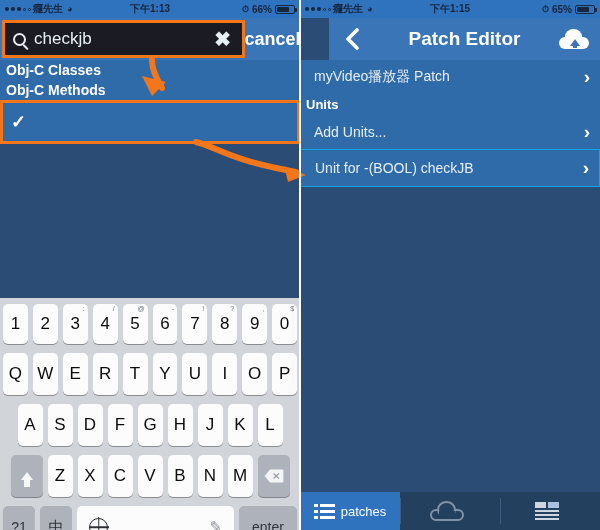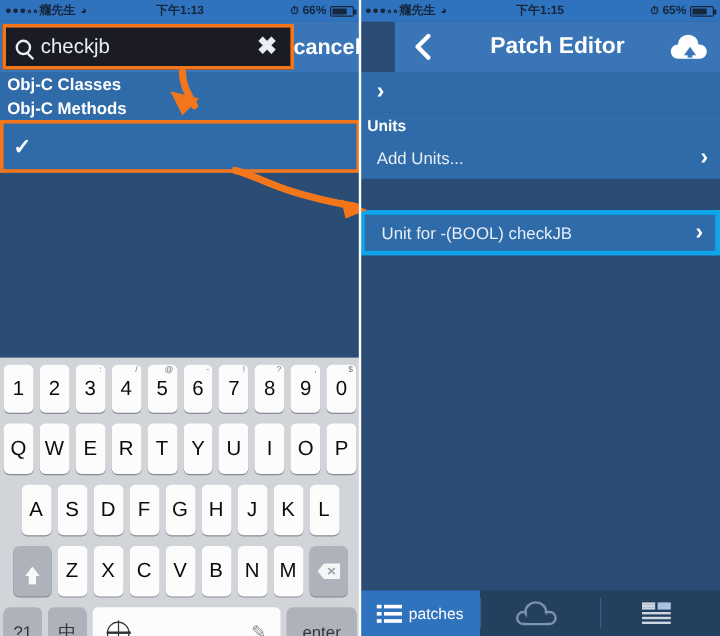--- a/index.html
+++ b/index.html
@@ -98,21 +98,21 @@
   .cloud-up .c1 { position: absolute; left: 0; bottom: 0; width: 30px; height: 12px; background: #fff; border-radius: 7px; }
   .cloud-up .c2 { position: absolute; left: 6px; bottom: 5px; width: 17px; height: 15px; background: #fff; border-radius: 50%; }
   .cloud-up .ar { position: absolute; left: 11px; bottom: 3px; width: 0; height: 0; border-left: 5px solid transparent; border-right: 5px solid transparent; border-bottom: 7px solid #3a75b8; }
   .cloud-up .stem { position: absolute; left: 13.5px; bottom: 1px; width: 4px; height: 4px; background: #3a75b8; }
 
   
   .ghdr { background: #2f6ba8; color: #ffffff; font-size: 13px; font-weight: bold; padding: 2px 6px; line-height: 17px; }
   .grow { background: #2f6ba8; height: 34px; display: flex; align-items: center; padding: 0 10px 0 14px; color: #e6eef7; font-size: 14px; }
   .grow .lbl { flex: 1; }
   .chev { color: #ffffff; font-size: 19px; font-weight: bold; }
-  .grow.hl { border: 4px solid #0ea5e9; height: 38px; margin-top: 26px; }
+  .grow.hl { border: 1px solid #0ea5e9; height: 38px; }
   .gfill { background: #2b4c75; flex: 1; }
 
   
   .tabbar { position: absolute; left: 0; bottom: 0; width: 300px; height: 38px; background: #24405f; display: flex; border-top: 1px solid #1b3category; }
   .tabbar { border-top: 2px solid #1e3members; }
   .tabbar { border-top: none; }
   .tab { flex: 1; display: flex; align-items: center; justify-content: center; gap: 6px; color: #ffffff; font-size: 13px; position: relative; }
   .tab.active { background: #2f72bd; }
   .tab + .tab::before { content:""; position: absolute; left: 0; top: 6px; bottom: 6px; width: 1px; background: #3c5c80; }
   .listwrap { display: flex; gap: 2px; }
@@ -368,20 +368,21 @@
           <i class="c1"></i>
             <i class="c2"></i>
             <i class="ar"></i>
             <i class="stem"></i>
         </span>
       </div>
     </div>
 
     <div id="right-list">
         <div class="grow">
+          <span class="lbl">myVideo播放器 Patch</span>
           <span class="chev">›</span>
         </div>
         <div class="ghdr">Units</div>
         <div class="grow">
           <span class="lbl">Add Units...</span>
           <span class="chev">›</span>
         </div>
         <div class="grow hl">
           <span class="lbl">Unit for -(BOOL) checkJB</span>
           <span class="chev">›</span>

